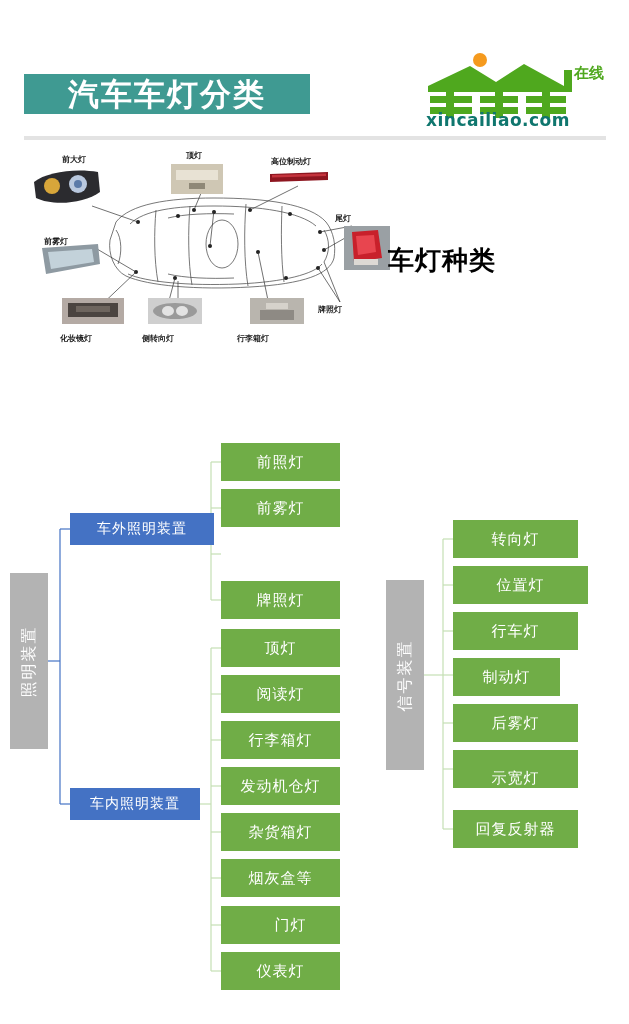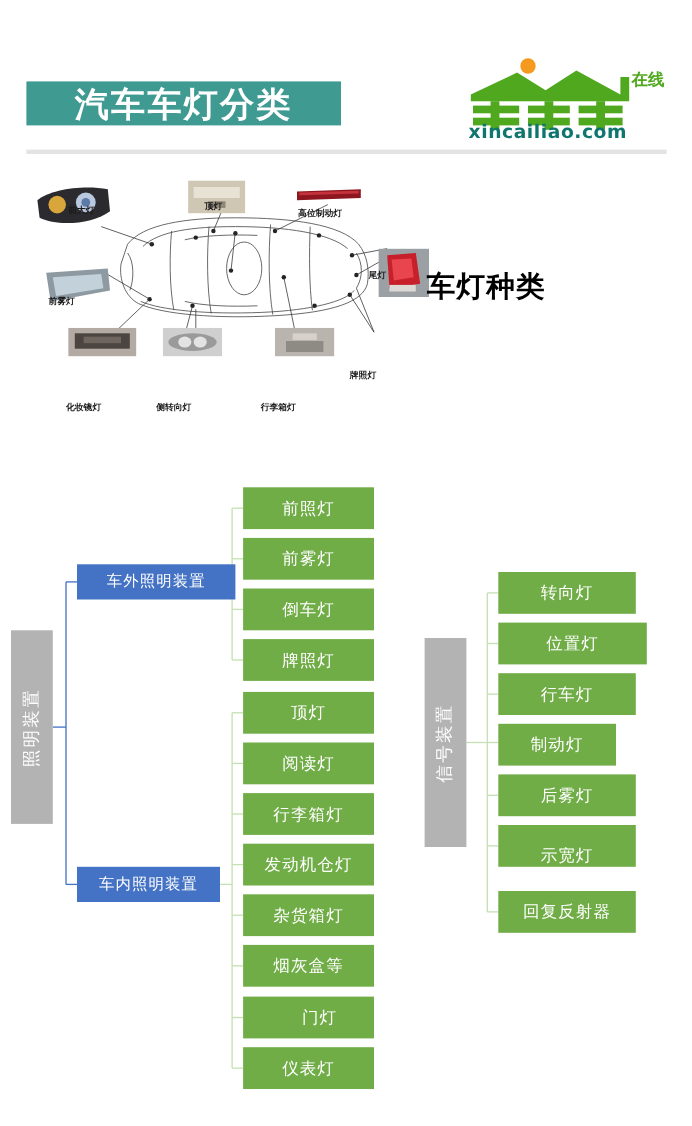--- a/index.html
+++ b/index.html
@@ -40,21 +40,21 @@
   .divider{
     position:absolute;left:24px;top:136px;width:582px;height:4px;
     background:#e3e3e3;
   }
 
   
   .diagram{position:absolute;left:18px;top:150px;width:360px;height:200px;}
   .diagram svg{position:absolute;left:0;top:0;}
   .dlabel{
     position:absolute;font-size:8px;color:#1a1a1a;font-weight:bold;
-    white-space:nowrap;line-height:1;margin-top:32px;
+    white-space:nowrap;line-height:1;
   }
   .thumb{position:absolute;border:0;}
 
   .section-title{
     position:absolute;left:388px;top:243px;
     font-size:26px;font-weight:bold;color:#000;letter-spacing:1px;
   }
 
   
   .tree{position:absolute;}
@@ -278,23 +278,20 @@
     <div class="bbox" style="left:70px;top:788px;width:130px;height:32px;">
       <span>车内照明装置</span>
     </div>
 
     <div class="gbox" style="left:221px;top:443px;width:119px;height:38px;">
       <span>前照灯</span>
       </div>
     <div class="gbox" style="left:221px;top:489px;width:119px;height:38px;">
       <span>前雾灯</span>
       </div>
-    <div class="gbox" style="left:221px;top:535px;width:119px;height:38px;">
-      <span>倒车灯</span>
-      </div>
     <div class="gbox" style="left:221px;top:581px;width:119px;height:38px;">
       <span>牌照灯</span>
       </div>
 
     <div class="gbox" style="left:221px;top:629px;width:119px;height:38px;">
       <span>顶灯</span>
       </div>
     <div class="gbox" style="left:221px;top:675px;width:119px;height:38px;">
       <span>阅读灯</span>
       </div>

